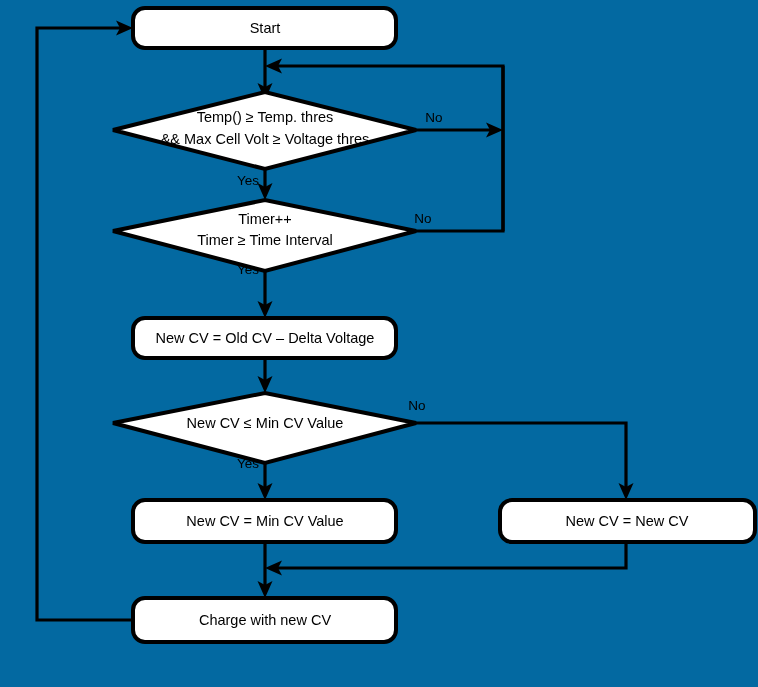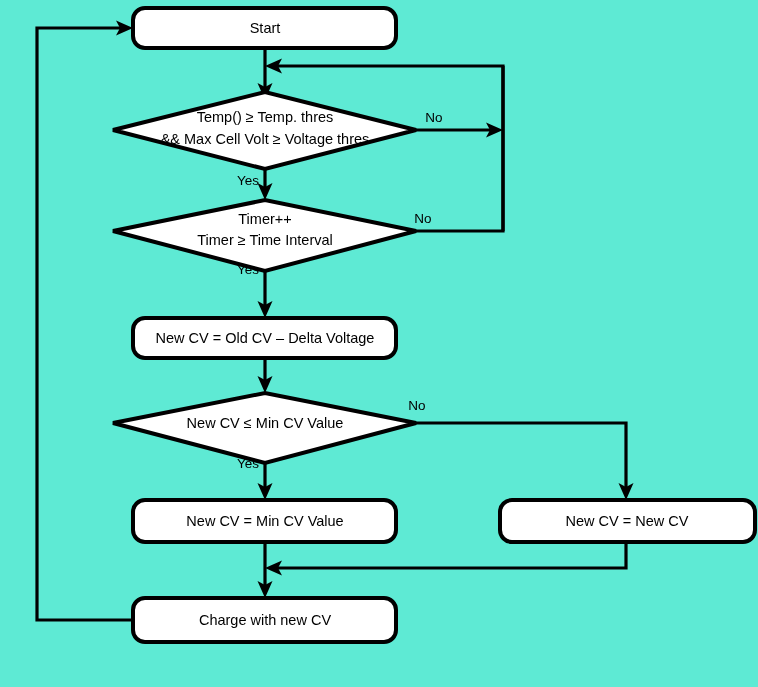--- a/index.html
+++ b/index.html
@@ -10,21 +10,21 @@
   body {
     width: 758px;
     height: 687px;
     font-family: "Liberation Sans", sans-serif;
     overflow: hidden;
   }
   #flowchart-root {
     position: relative;
     width: 758px;
     height: 687px;
-    background: #5eead4;
+    background: #0369a1;
   }
   svg#flow-svg {
     display: block;
     width: 758px;
     height: 687px;
   }
   .node-shape {
     fill: #ffffff;
     stroke: #000000;
     stroke-width: 4;

